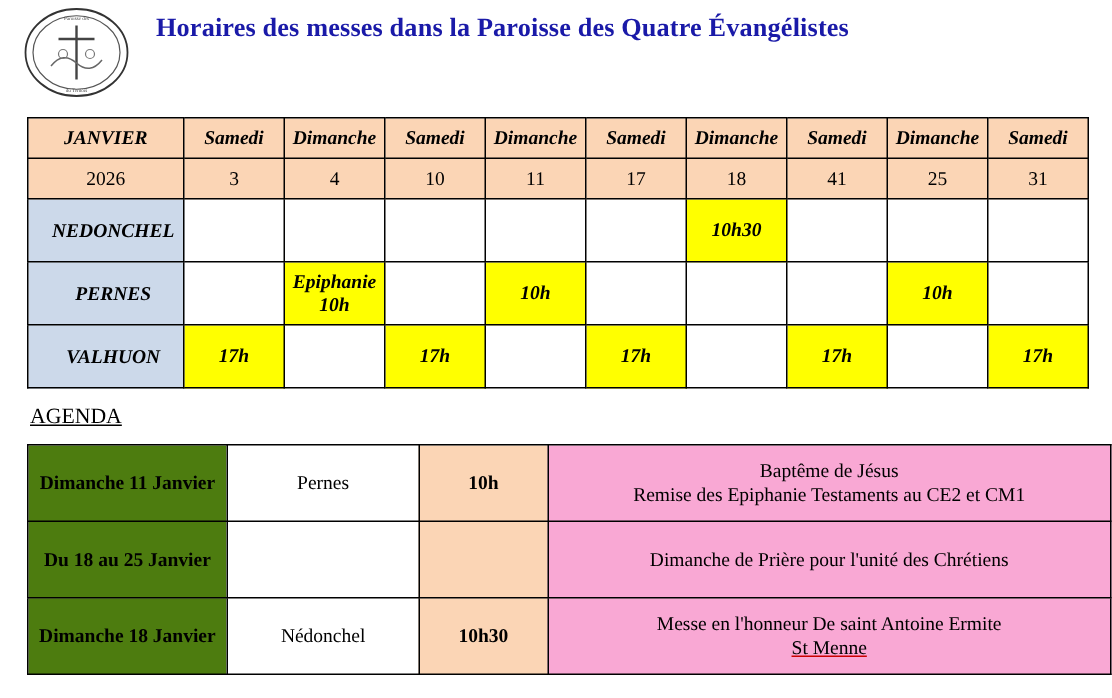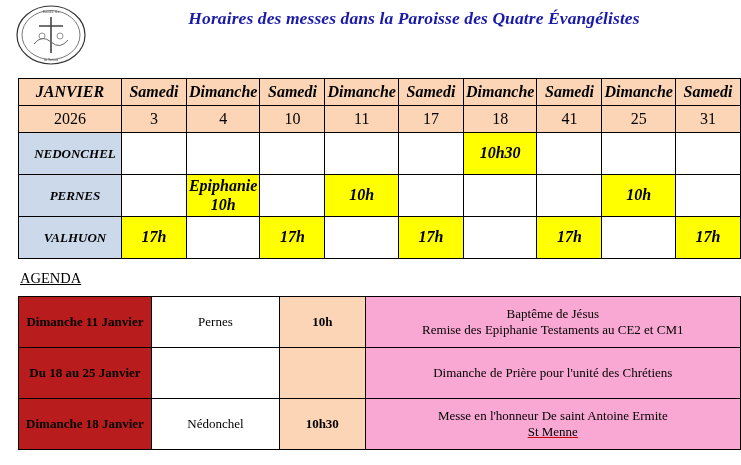--- a/index.html
+++ b/index.html
@@ -35,45 +35,44 @@
     top: 4px;
     width: 78px;
     height: 62px;
   }
   .logo svg { display: block; }
   .doc-title {
     position: absolute;
     left: 104px;
     top: 8px;
     width: 620px;
-    text-align: center;
-    font-family: "Liberation Serif", serif;
-    font-weight: bold;
-    font-style: italic;
+    text-align: left;
+    font-family: "Liberation Serif", serif;
+    font-weight: bold;
     font-size: 17.5px;
     color: #1a1aa8;
     letter-spacing: 0.1px;
   }
 
   
   .schedule-wrap {
     position: absolute;
     left: 18px;
     top: 78px;
   }
   table.schedule {
     border-collapse: collapse;
     table-layout: fixed;
     font-family: "Liberation Serif", serif;
   }
   table.schedule td {
     border: 1px solid #000000;
     text-align: center;
     vertical-align: middle;
-    font-size: 16px;
+    font-size: 13px;
     padding: 0 2px;
   }
   .col-label { width: 104px; }
   .col-day   { width: 67px; }
 
   .hdr-row td {
     background: #fbd5b5;
     font-weight: bold;
     font-style: italic;
     height: 26px;
@@ -126,21 +125,21 @@
     table-layout: fixed;
     font-family: "Liberation Serif", serif;
   }
   table.agenda td {
     border: 1px solid #000000;
     text-align: center;
     vertical-align: middle;
     font-size: 13px;
     padding: 2px 4px;
   }
-  .ag-c1 { width: 126px; background: #b91c1c; font-weight: bold; margin-left: 40px; }
+  .ag-c1 { width: 126px; background: #4d7c0f; font-weight: bold; margin-left: 40px; }
   .ag-c2 { width: 121px; background: #ffffff; }
   .ag-c3 { width: 78px;  background: #fbd5b5; font-weight: bold; }
   .ag-c4 { width: 376px; background: #f9a8d4; }
   tr.ag-row td { height: 46px; }
   .ag-line { display: block; line-height: 1.25; }
   .underline-word { text-decoration: underline; text-decoration-color: #cc0000; }
 </style>
 </head>
 <body>
 

